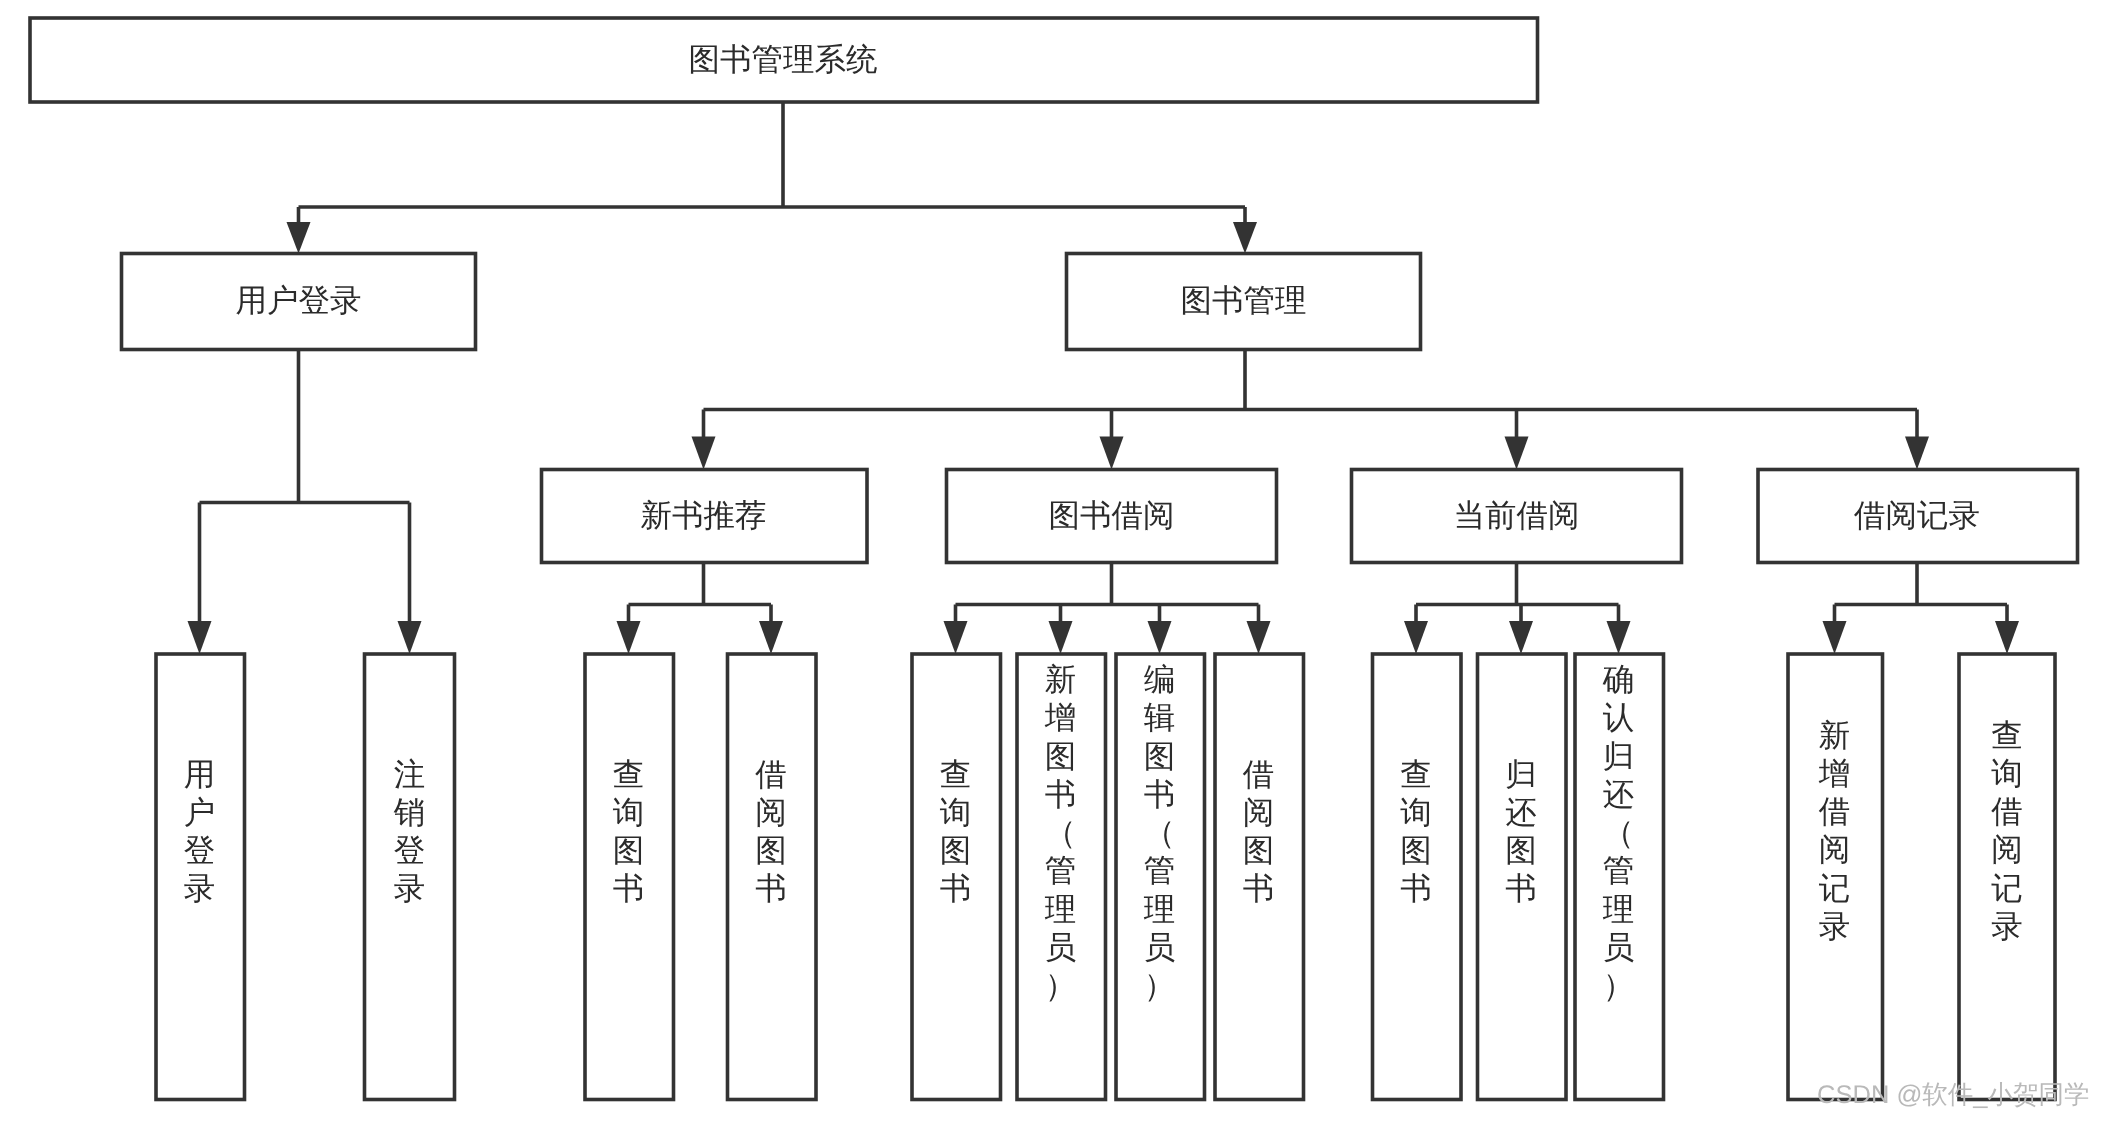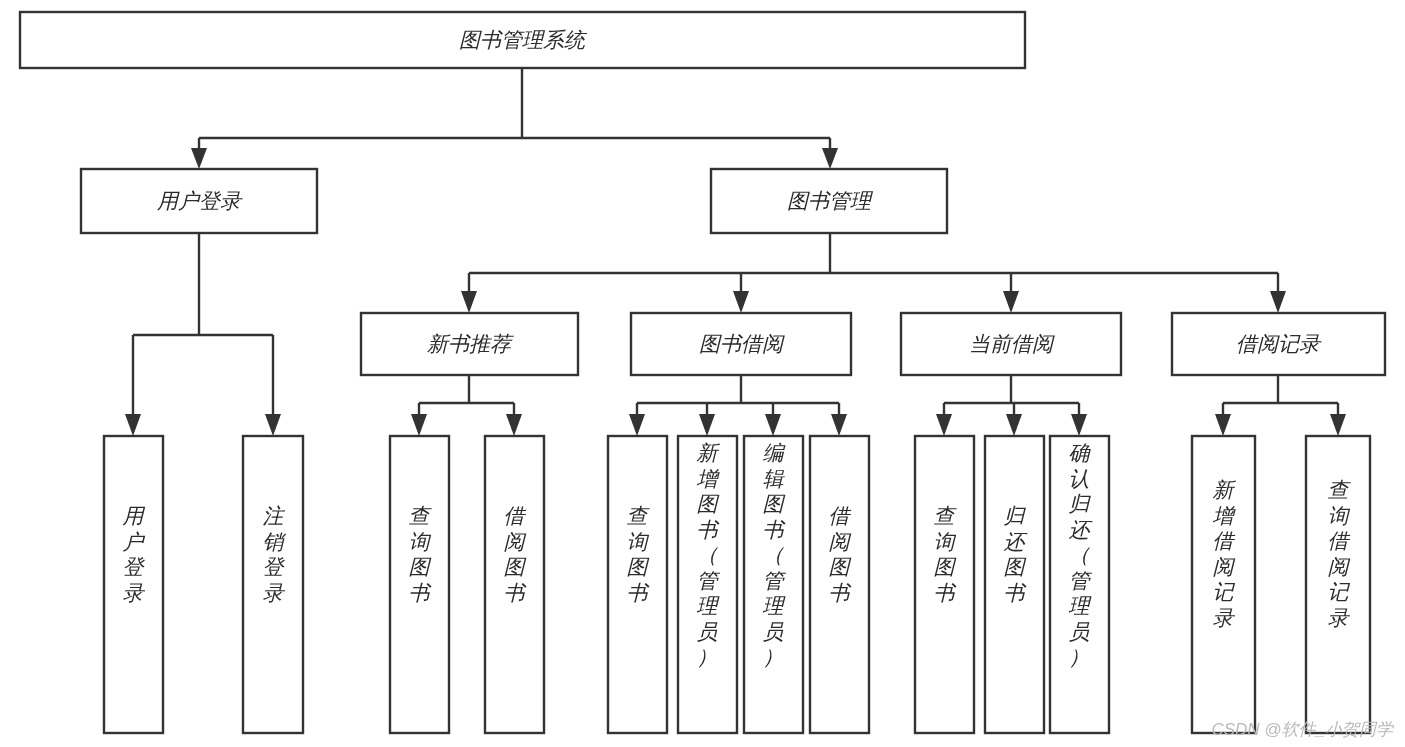--- a/index.html
+++ b/index.html
@@ -14,21 +14,20 @@
     font-family: "Liberation Sans", "DejaVu Sans", sans-serif;
     overflow: hidden;
     position: relative;
   }
   #diagram-root {
     position: absolute;
     left: 0;
     top: 0;
     width: 1405px;
     height: 747px;
-    font-style: italic;
   }
   svg#flowchart {
     display: block;
     width: 1405px;
     height: 747px;
   }
   .node-box {
     fill: #ffffff;
     stroke: #333333;
     stroke-width: 2.4;

